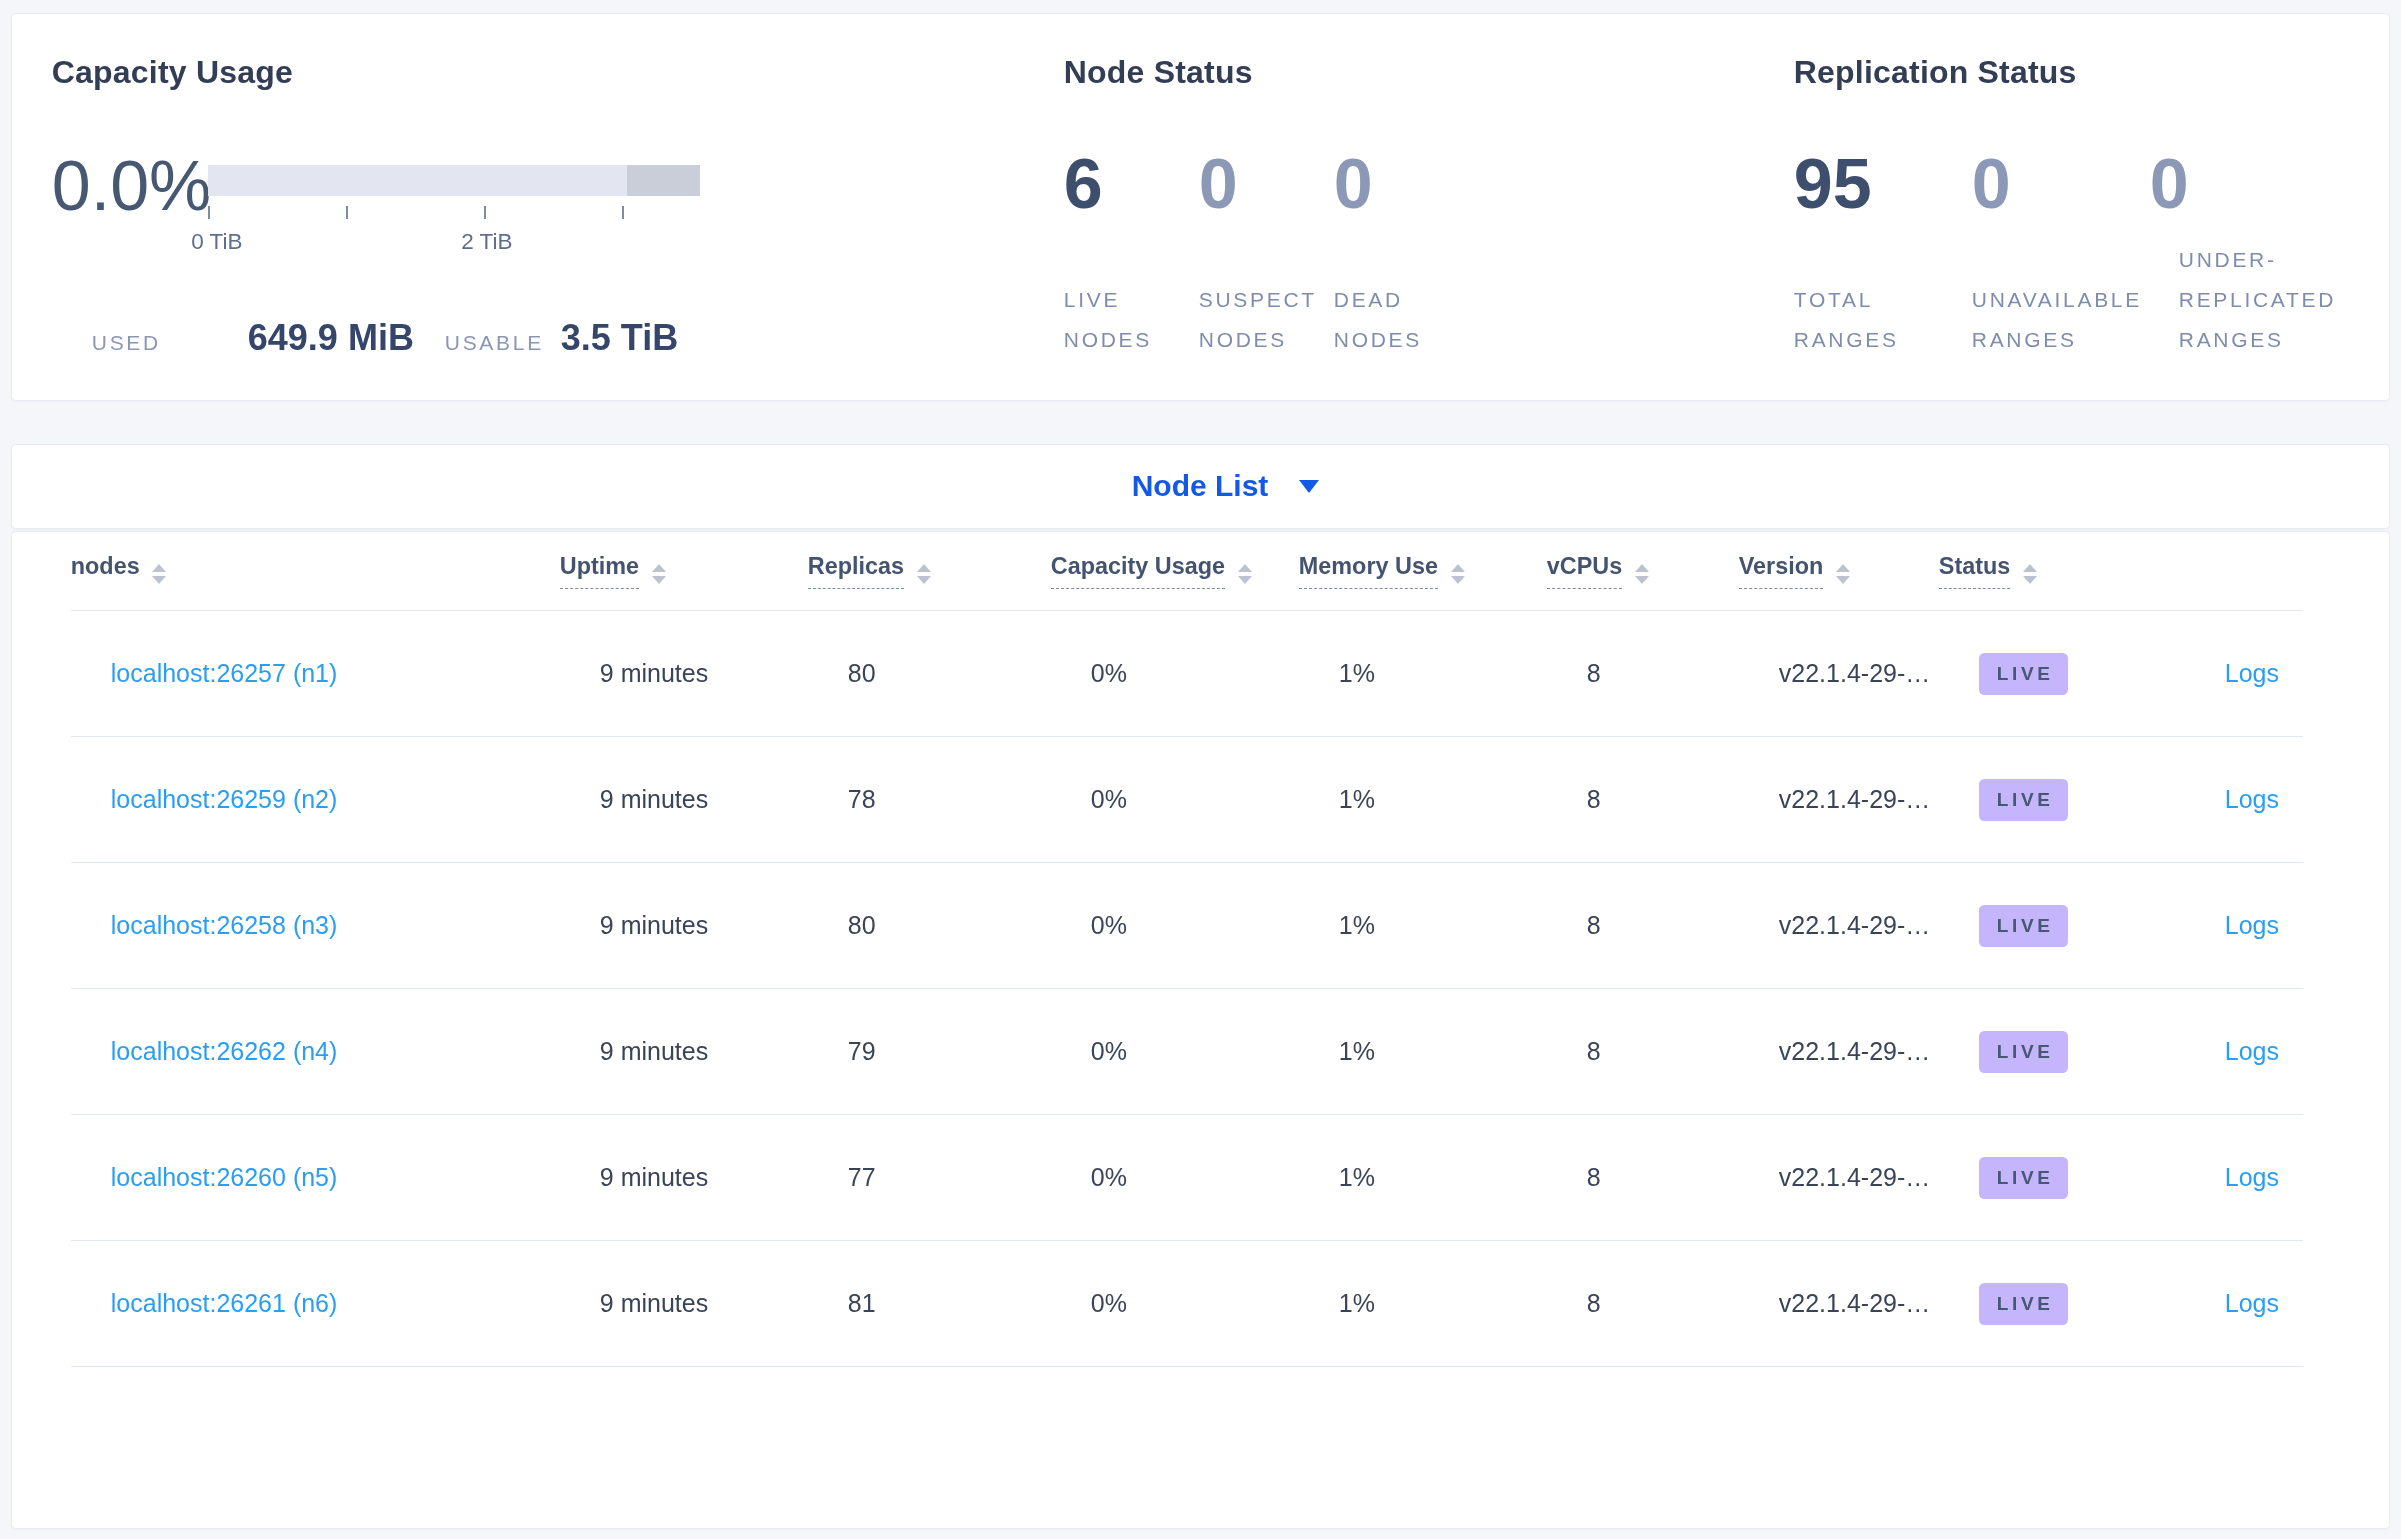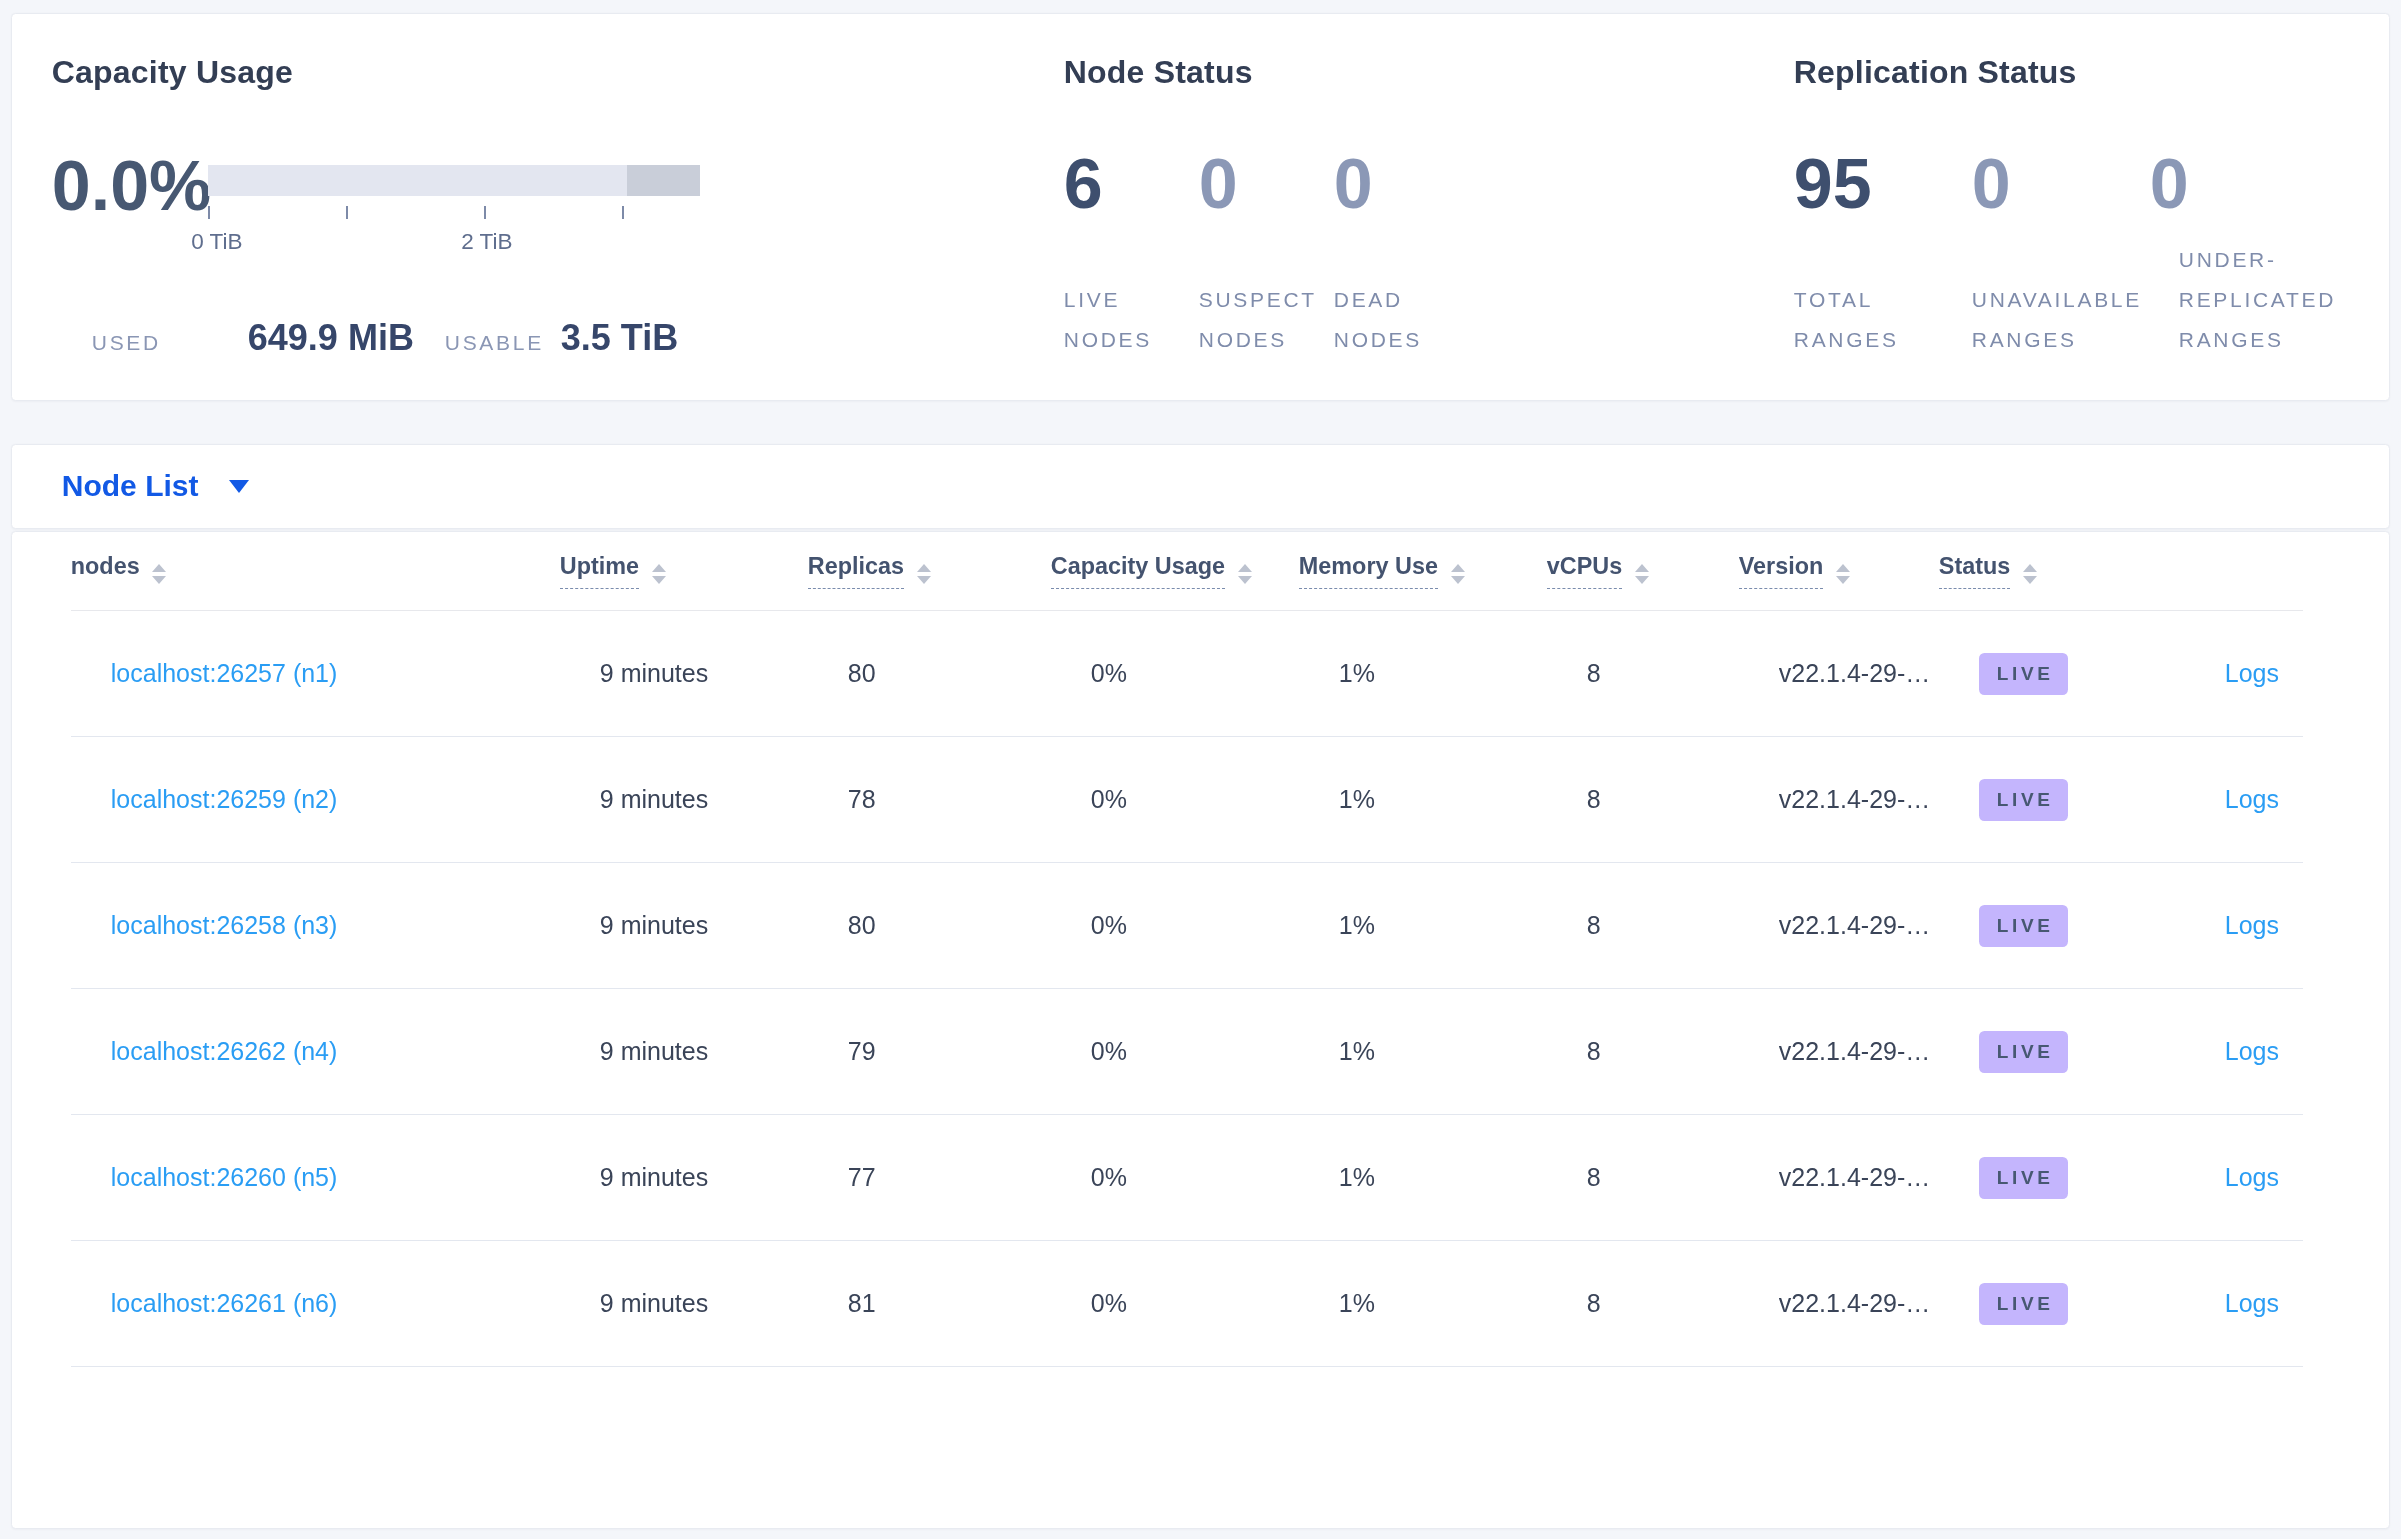--- a/index.html
+++ b/index.html
@@ -21,21 +21,21 @@
   .summary { position:relative; margin:12.6px 10.8px 0; height:388px; }
   .sec { position:absolute; top:0; height:100%; }
   .sec-cap { left:40px; width:983px; }
   .sec-ns  { left:1052px; width:721px; }
   .sec-rs  { left:1782px; width:577px; }
   .sec h3 {
     position:absolute; top:40px; left:0; margin:0;
     font-size:32px; font-weight:600; color:#333e54; letter-spacing:0.2px;
   }
   
-  .cap-pct { position:absolute; top:137px; left:0; font-size:70px; font-weight:700; color:#475872; line-height:1; }
+  .cap-pct { position:absolute; top:137px; left:0; font-size:70px; font-weight:400; color:#475872; line-height:1; }
   .cap-bar-area { position:absolute; top:151px; left:156px; width:492px; }
   .cap-bar { position:relative; height:31px; background:#e3e6f0; overflow:hidden; }
   .cap-bar-dark { position:absolute; right:0; top:0; bottom:0; width:73px; background:#c9ced9; }
   .cap-ticks { position:relative; height:45px; margin-top:10px; }
   .cap-tick { position:absolute; top:0; width:1.8px; height:13.5px; background:#7d8aa8; }
   .cap-axis-label {
     position:absolute; top:23.4px; transform:translateX(-50%);
     font-size:22.5px; color:#5f6e8e; white-space:nowrap;
   }
   .cap-stats { position:absolute; bottom:41px; left:0; display:flex; align-items:baseline; white-space:nowrap;margin-left:40px; }
@@ -52,20 +52,21 @@
     font-size:21px; letter-spacing:2.7px; color:#7f8cab; font-weight:500;
     line-height:1.9; text-transform:uppercase;
   }
   .wns { width:135px; } .wrs1 { width:178px; } .wrs2 { width:178px; } .wrs3 { width:207px; }
 
   
   .nodelist-bar {
     margin:43px 10.8px 0; height:85px;
     display:flex; align-items:center; padding-left:50px;
     cursor:pointer;
+    justify-content:center;
   }
   .nl-label { font-size:30px; font-weight:600; color:#1259e5; }
   .caret-down {
     margin-left:31px; width:0; height:0;
     border-left:10.8px solid transparent; border-right:10.8px solid transparent;
     border-top:13.5px solid #1259e5;
   }
 
   
   .nodes-card { margin:2.7px 10.8px 10.8px; height:998px; overflow:hidden; }

